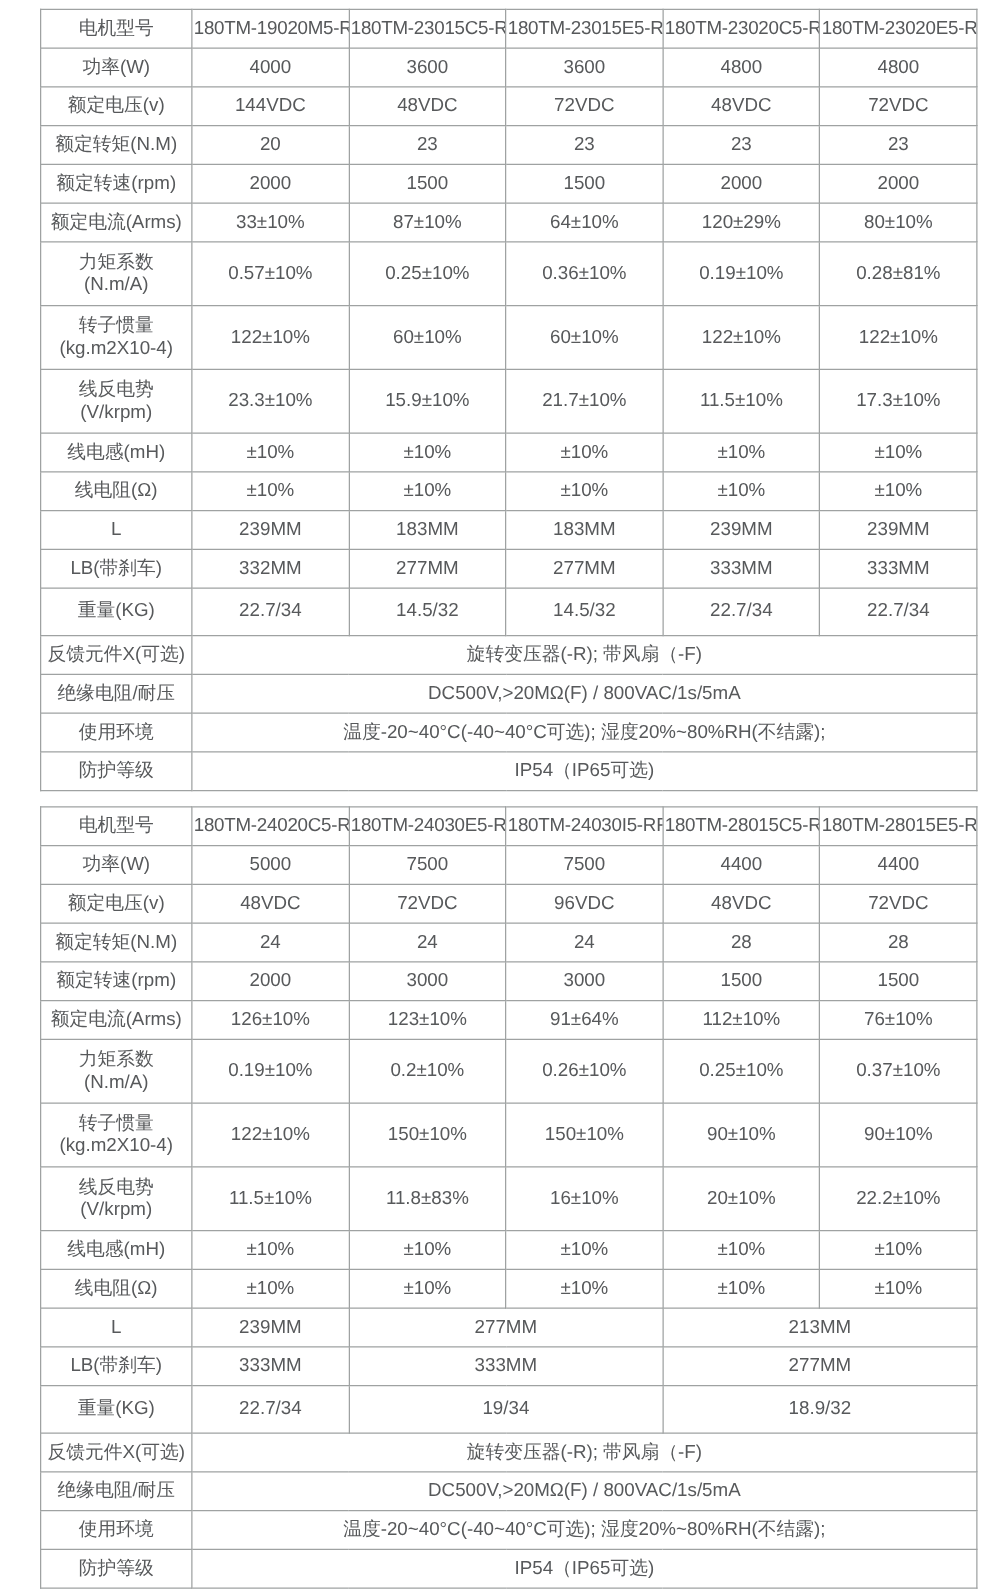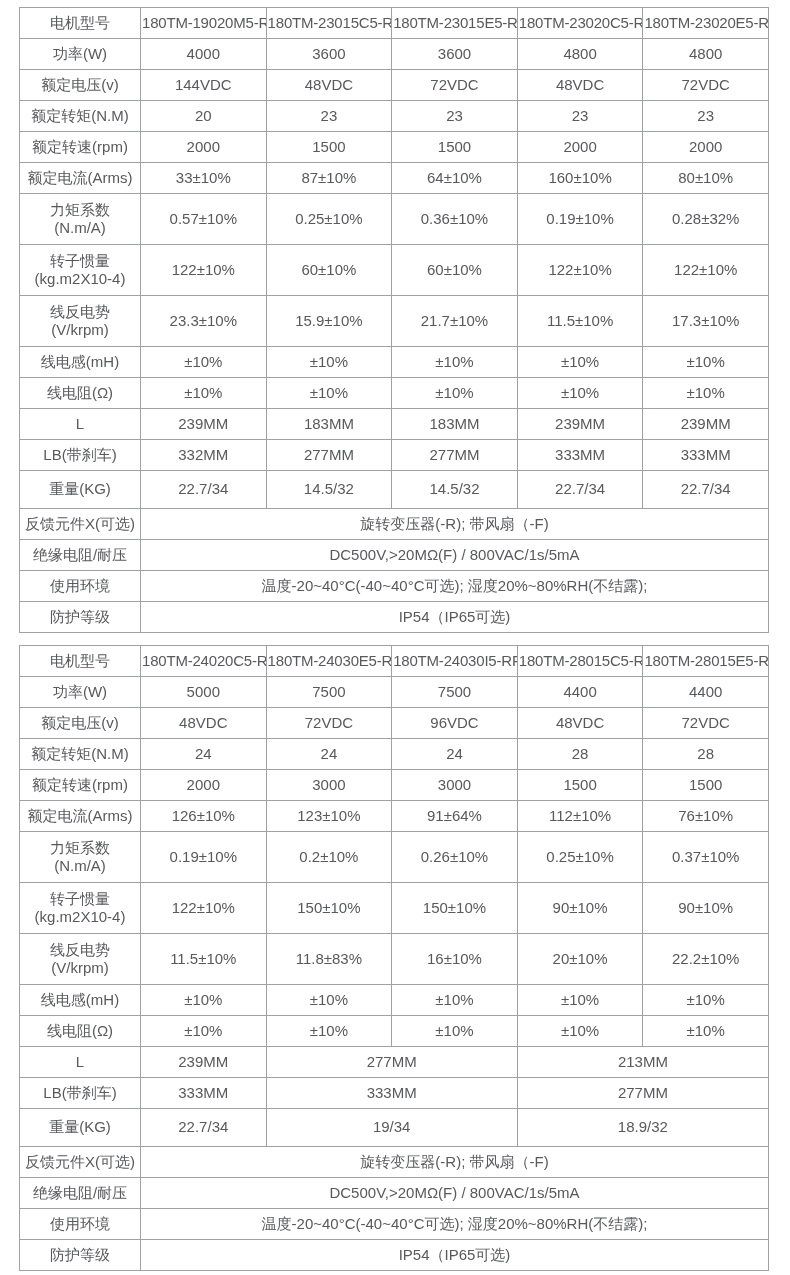--- a/index.html
+++ b/index.html
@@ -3,21 +3,21 @@
 <meta charset="utf-8">
 <style>
   html, body { margin: 0; padding: 0; }
   body {
     width: 790px;
     min-height: 1275px;
     background: #ffffff;
     font-family: "Liberation Sans", "DejaVu Sans", sans-serif;
     color: #57595b;
   }
-  .page { padding: 7px 20px 4px 19px; }
+  .page { padding: 7px 20px 4px 32px; }
   table.spec {
     border-collapse: collapse;
     table-layout: fixed;
     width: 750px;
   }
   table.spec + table.spec { margin-top: 12px; }
   table.spec td {
     border: 1px solid #9fa2a2;
     text-align: center;
     vertical-align: middle;
@@ -96,31 +96,31 @@
           <td class="value-cell">1500</td>
           <td class="value-cell">1500</td>
           <td class="value-cell">2000</td>
           <td class="value-cell">2000</td>
         </tr>
         <tr>
           <td class="label-cell">额定电流(Arms)</td>
           <td class="value-cell">33±10%</td>
           <td class="value-cell">87±10%</td>
           <td class="value-cell">64±10%</td>
-          <td class="value-cell">160±10%</td>
+          <td class="value-cell">120±29%</td>
           <td class="value-cell">80±10%</td>
         </tr>
         <tr class="tall">
           <td class="label-cell">力矩系数
 (N.m/A)</td>
           <td class="value-cell">0.57±10%</td>
           <td class="value-cell">0.25±10%</td>
           <td class="value-cell">0.36±10%</td>
           <td class="value-cell">0.19±10%</td>
-          <td class="value-cell">0.28±32%</td>
+          <td class="value-cell">0.28±81%</td>
         </tr>
         <tr class="tall">
           <td class="label-cell">转子惯量
 (kg.m2X10-4)</td>
           <td class="value-cell">122±10%</td>
           <td class="value-cell">60±10%</td>
           <td class="value-cell">60±10%</td>
           <td class="value-cell">122±10%</td>
           <td class="value-cell">122±10%</td>
         </tr>

